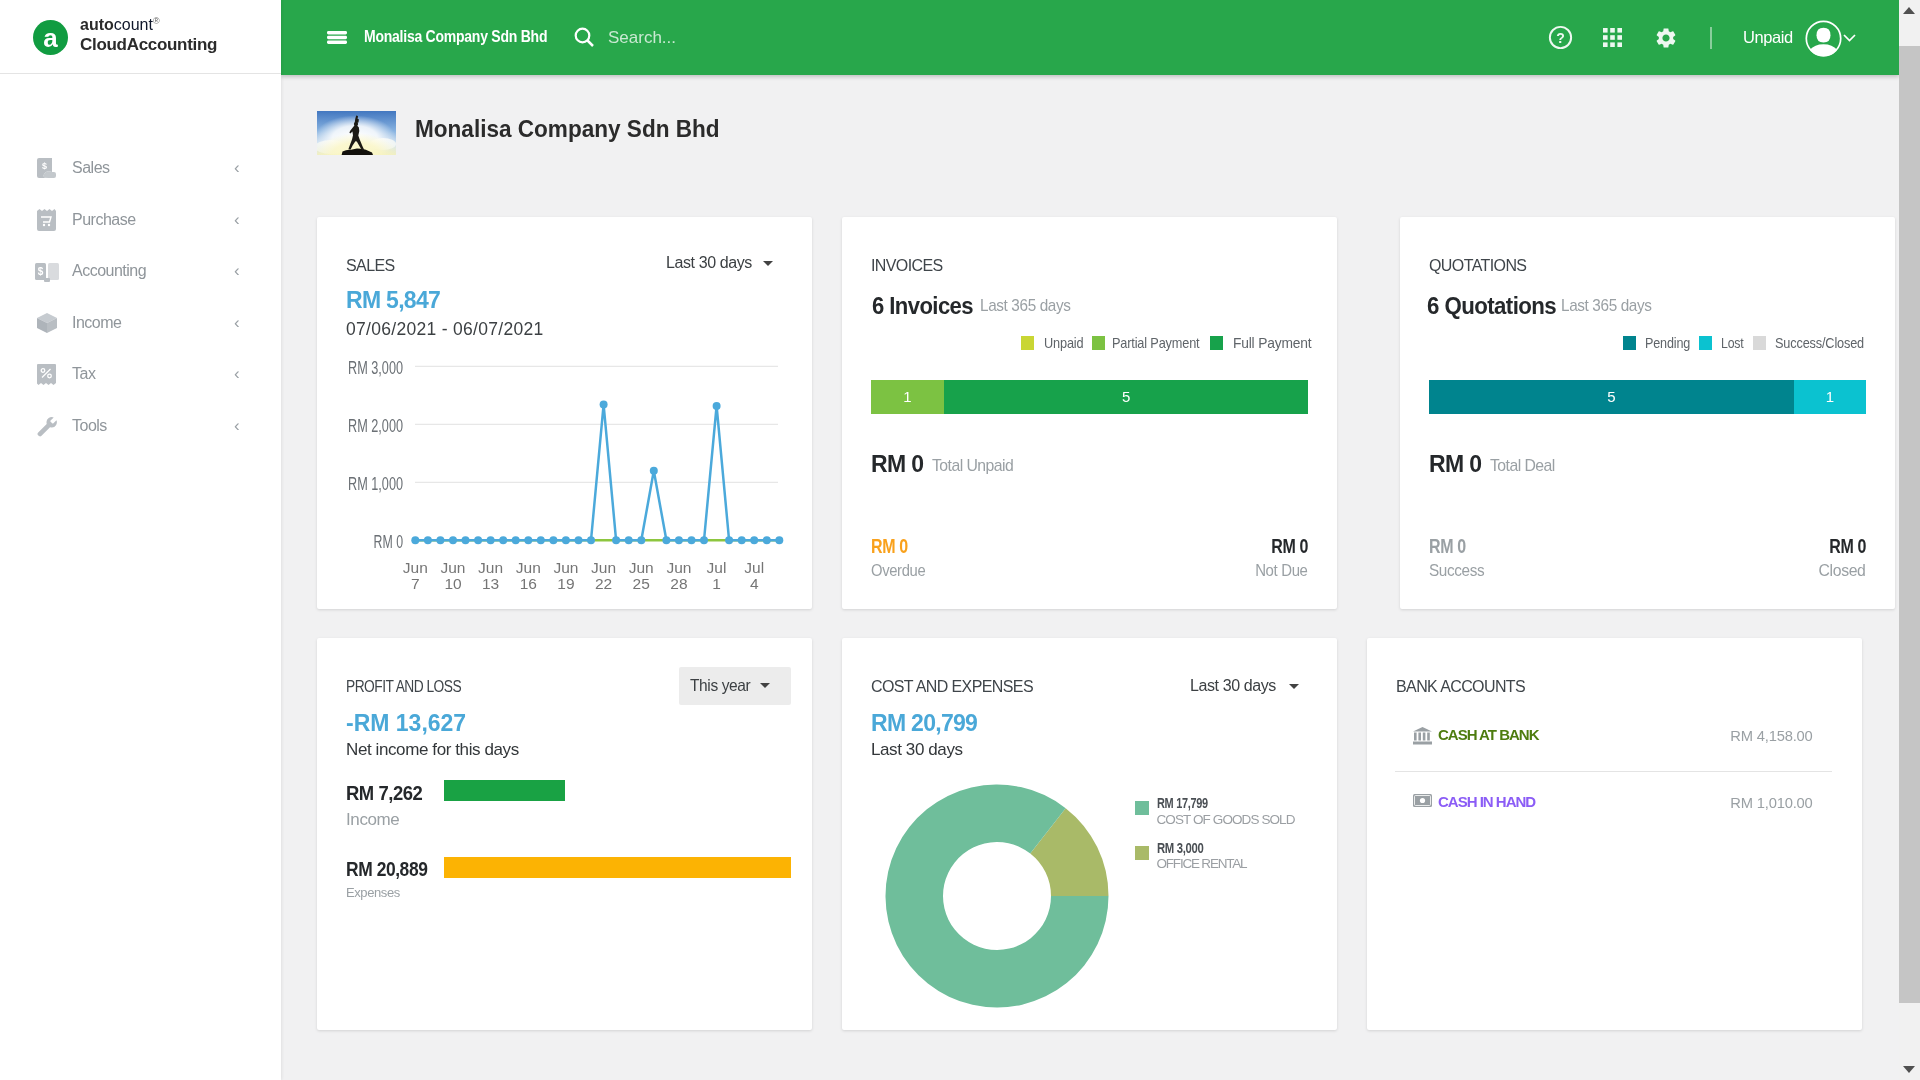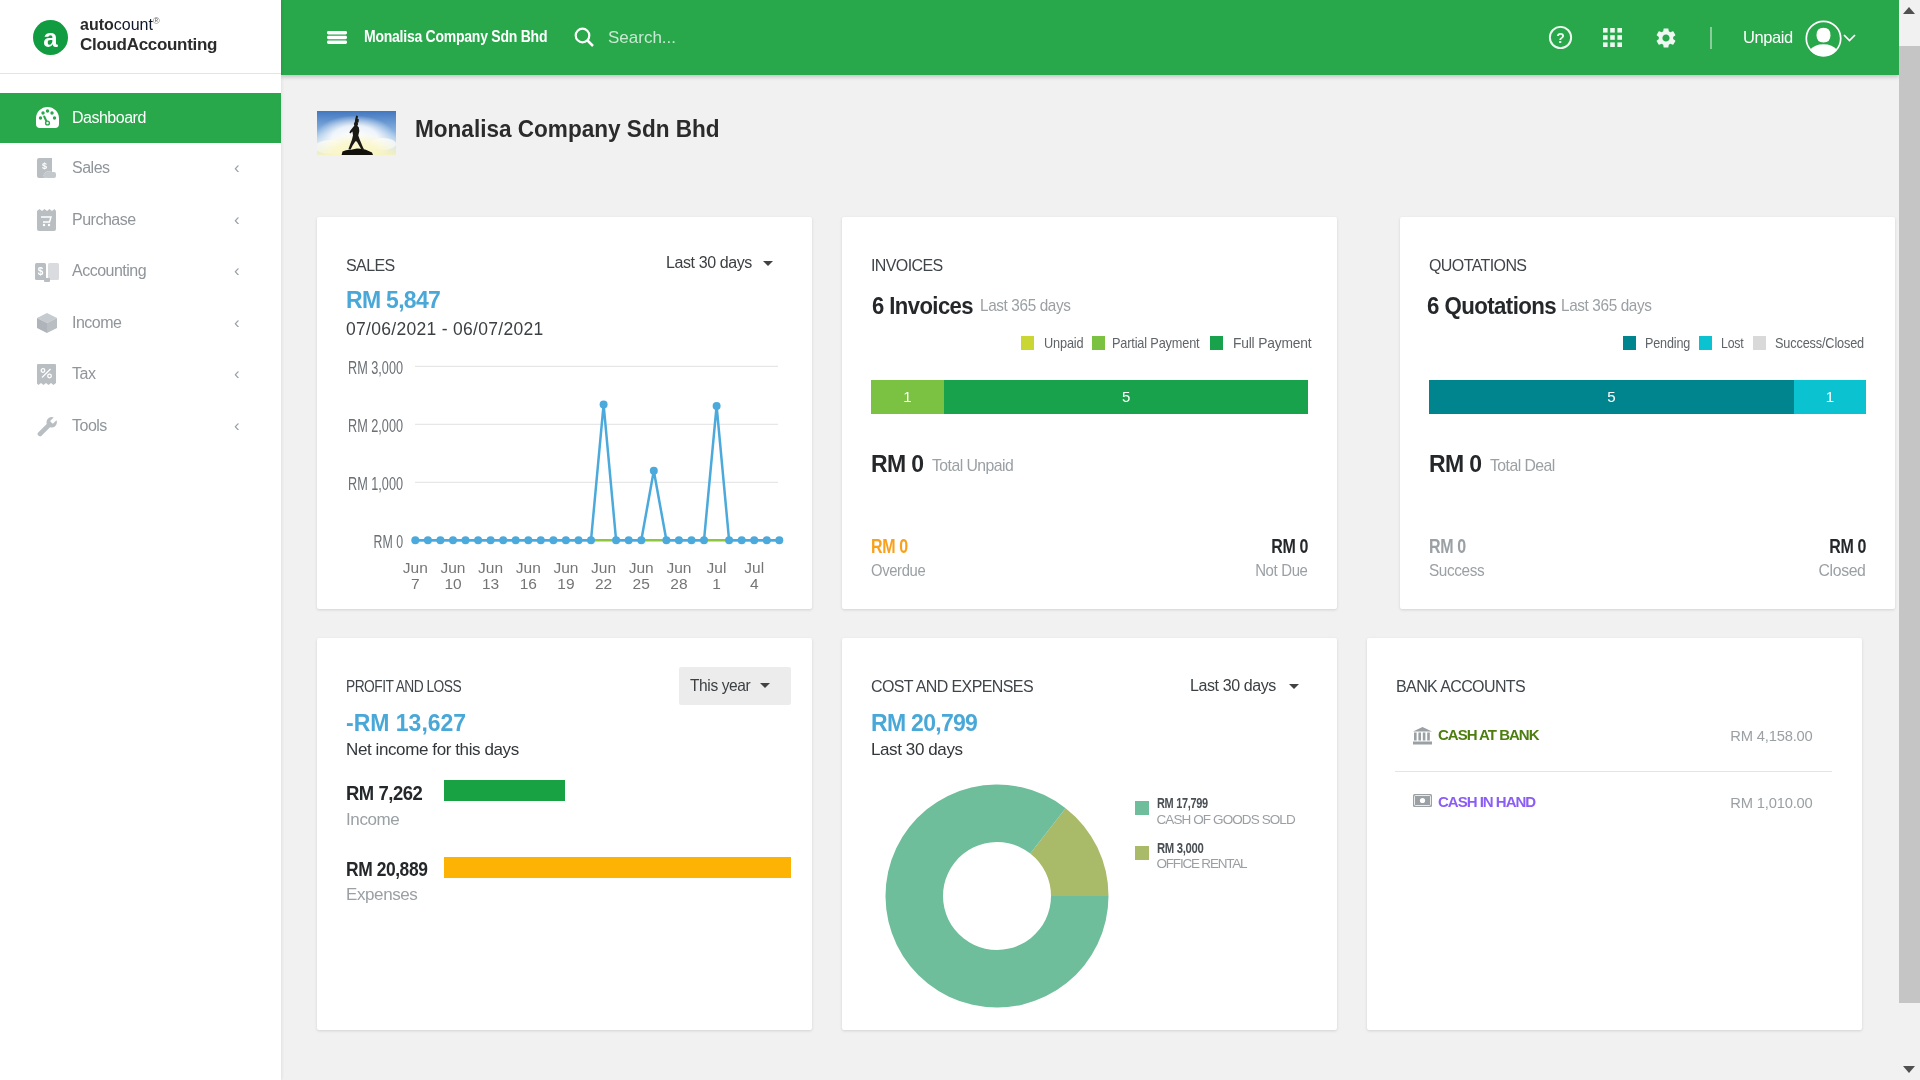--- a/index.html
+++ b/index.html
@@ -93,34 +93,20 @@
 </div>
 
 <div id="sidebar" class="abs">
   <div class="hdr">
     <svg class="abs" style="left:33px;top:20px" width="35" height="35" viewBox="0 0 35 35">
       <circle cx="17.5" cy="17.5" r="17.5" fill="#119c41"></circle>
       <text x="17.5" y="26.5" text-anchor="middle" font-size="26" font-weight="bold" fill="#fff" font-family="Liberation Sans">a</text>
     </svg>
     <div class="abs" style="left:80px;top:16px;font-size:16px;color:#2b2b2b"><b>auto</b><span style="color:#0f172a">count</span><span style="font-size:9px;vertical-align:6px;color:#666">®</span></div>
     <div class="abs" style="left:80px;top:35px;font-size:17px;font-weight:bold;letter-spacing:-0.3px;color:#2b2b2b">CloudAccounting</div>
-  </div>
-  <div class="menu-item active" style="top:93px;height:49.5px">
-    <svg class="abs" style="left:36px;top:14px" width="23" height="21" viewBox="0 0 23 21">
-        <path fill="#fff" d="M11.5 0 A11.5 11.5 0 0 1 23 11.5 L23 17 Q23 21 19 21 L4 21 Q0 21 0 17 L0 11.5 A11.5 11.5 0 0 1 11.5 0 Z"></path>
-        <circle cx="4.5" cy="11" r="1.7" fill="#28a74b"></circle>
-        <circle cx="7" cy="6" r="1.7" fill="#28a74b"></circle>
-        <circle cx="11.5" cy="4" r="1.7" fill="#28a74b"></circle>
-        <circle cx="16" cy="6" r="1.7" fill="#28a74b"></circle>
-        <circle cx="18.5" cy="11" r="1.7" fill="#28a74b"></circle>
-        <path d="M11.5 16.5 L8.2 9.5" stroke="#28a74b" stroke-width="2" stroke-linecap="round"></path>
-        <circle cx="11.5" cy="16" r="2.6" fill="#28a74b"></circle>
-        <circle cx="11.5" cy="16" r="1.2" fill="#fff"></circle>
-      </svg>
-    <div class="lbl" style="color:#fff">Dashboard</div>
   </div>
   <div class="menu-item" style="top:142.5px">
     <svg class="abs" style="left:36px;top:15px" width="22" height="22" viewBox="0 0 22 22">
         <g fill="#b9bec3">
           <path d="M3 0 H16 V14 Q10 12 8 16 Q6 20 12 20 L3 20 Q1 20 1 18 V2 Q1 0 3 0 Z"></path>
           <path d="M16 14 Q10 12 8 16 Q6 20 12 20 H18 Q20 20 20 18 V16 Q20 14 18 14 Z" opacity="0.85"></path>
         </g>
         <text x="8.5" y="10.5" text-anchor="middle" font-size="9" font-weight="bold" fill="#fff" font-family="Liberation Sans">$</text>
       </svg>
     <div class="lbl">Sales</div>
@@ -333,36 +319,36 @@
   <div class="abs" style="left:362px;top:29px;width:112px;height:38px;background:#ececec;border-radius:2px"></div>
   <div class="abs droptxt" style="left:373px;top:38px;font-size:16.5px;transform:scaleX(0.94);transform-origin:left center">This year</div>
   <span class="caret abs" style="left:443px;top:44.5px"></span>
   <div class="abs bigblue" style="left:29px;top:72px;letter-spacing:0">-RM 13,627</div>
   <div class="abs" style="left:29px;top:102px;font-size:17px;letter-spacing:-0.4px;color:#33373a">Net income for this days</div>
   <div class="abs midnum" style="left:29px;top:143px;transform:scaleX(0.90);transform-origin:left center">RM 7,262</div>
   <div class="abs" style="left:127px;top:142px;width:121px;height:21px;background:#19a244"></div>
   <div class="abs glabel" style="left:29px;top:172px;font-size:17px">Income</div>
   <div class="abs midnum" style="left:29px;top:219px;transform:scaleX(0.85);transform-origin:left center">RM 20,889</div>
   <div class="abs" style="left:127px;top:219px;width:347px;height:21px;background:#fcb303"></div>
-  <div class="abs glabel" style="left:29px;top:247px;font-size:17px">Expenses</div>
+  <div class="abs glabel" style="left:29px;top:247px;font-size:13px">Expenses</div>
 </div>
 
 <div class="card abs" style="left:842px;top:638px">
   <h3>COST AND EXPENSES</h3>
   <div class="abs droptxt" style="left:348px;top:39px">Last 30 days</div>
   <span class="caret abs" style="left:447px;top:46px"></span>
   <div class="abs bigblue" style="left:29px;top:72px">RM 20,799</div>
   <div class="abs" style="left:29px;top:102px;font-size:17px;letter-spacing:-0.4px;color:#33373a">Last 30 days</div>
   <svg class="abs" style="left:0;top:0" width="495" height="392" viewBox="0 0 495 392">
     <path d="M 223.65 170.14 A 111.5 111.5 0 0 1 266.5 258 L 209 258 A 54 54 0 0 0 188.25 215.45 Z" fill="#a9ba68"></path>
     <path d="M 266.5 258 A 111.5 111.5 0 1 1 223.65 170.14 L 188.25 215.45 A 54 54 0 1 0 209 258 Z" fill="#6fbe9b"></path>
   </svg>
   <div class="abs" style="left:292.5px;top:163px;width:14px;height:14px;background:#6fbe9b"></div>
   <div class="abs" style="left:314.5px;top:157px;font-size:14.5px;font-weight:bold;letter-spacing:-0.4px;color:#4a4f54;transform:scaleX(0.755);transform-origin:left center">RM 17,799</div>
-  <div class="abs" style="left:314.5px;top:174px;font-size:13.5px;letter-spacing:-0.9px;color:#9b9fa3">CASH OF GOODS SOLD</div>
+  <div class="abs" style="left:314.5px;top:174px;font-size:13.5px;letter-spacing:-0.9px;color:#9b9fa3">COST OF GOODS SOLD</div>
   <div class="abs" style="left:292.5px;top:208px;width:14px;height:14px;background:#a9ba68"></div>
   <div class="abs" style="left:314.5px;top:201.5px;font-size:14.5px;font-weight:bold;letter-spacing:-0.4px;color:#4a4f54;transform:scaleX(0.78);transform-origin:left center">RM 3,000</div>
   <div class="abs" style="left:314.5px;top:218px;font-size:13.5px;letter-spacing:-1.2px;color:#9b9fa3">OFFICE RENTAL</div>
 </div>
 
 <div class="card abs" style="left:1367px;top:638px">
   <h3>BANK ACCOUNTS</h3>
   <svg class="abs" style="left:46px;top:89px" width="19" height="18" viewBox="0 0 19 18">
     <g fill="#9aa0a4">
         <path d="M9.5 0 L19 4.5 H0 Z"></path>

